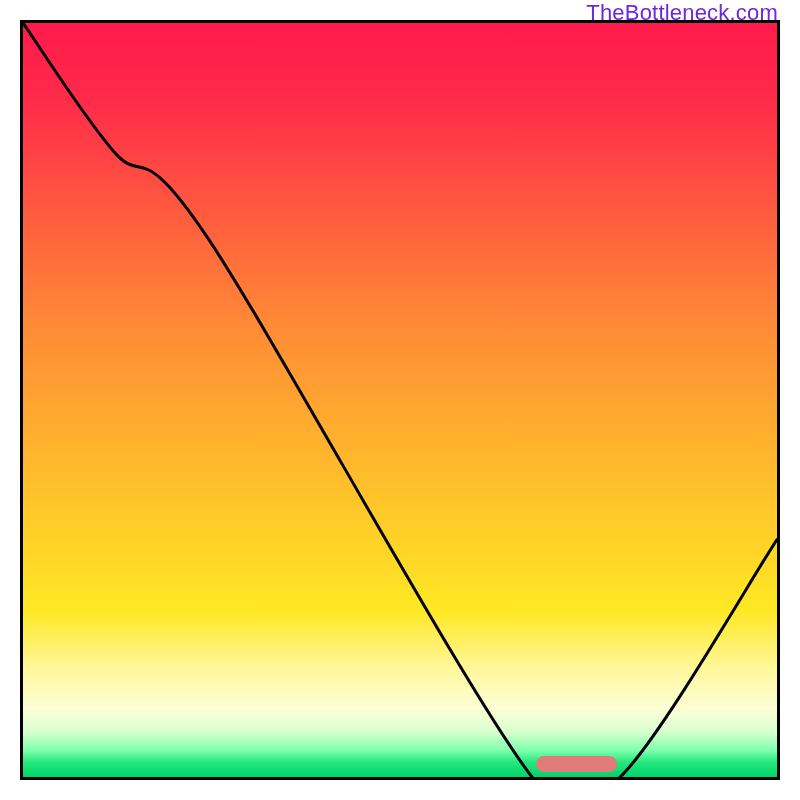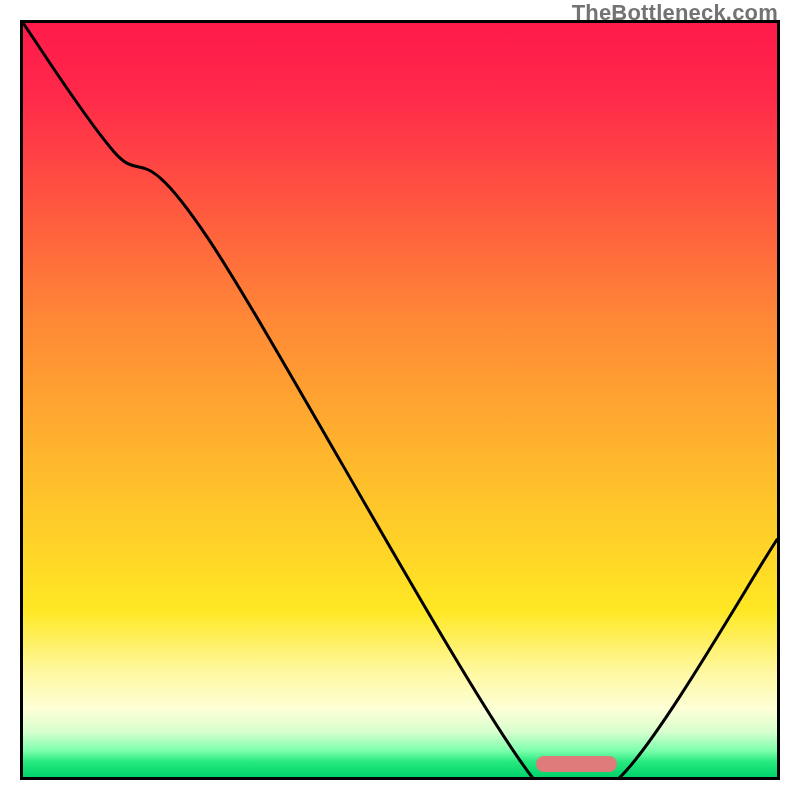--- a/index.html
+++ b/index.html
@@ -45,23 +45,23 @@
       #d8ffce 94%,
       #7dffad 96.5%,
       #26e97e 98%,
       #00d36a 100%
     );
   }
   .watermark {
     position: absolute;
     top: 0px;
     right: 22px;
-    color: #737373;
+    color: #6d28d9;
     font-size: 22px;
-    font-weight: 700;
+    font-weight: 400;
     letter-spacing: 0.2px;
     text-align: center;
   }
   svg.curve {
     position: absolute;
     left: 0;
     top: 0;
     width: 100%;
     height: 100%;
   }

